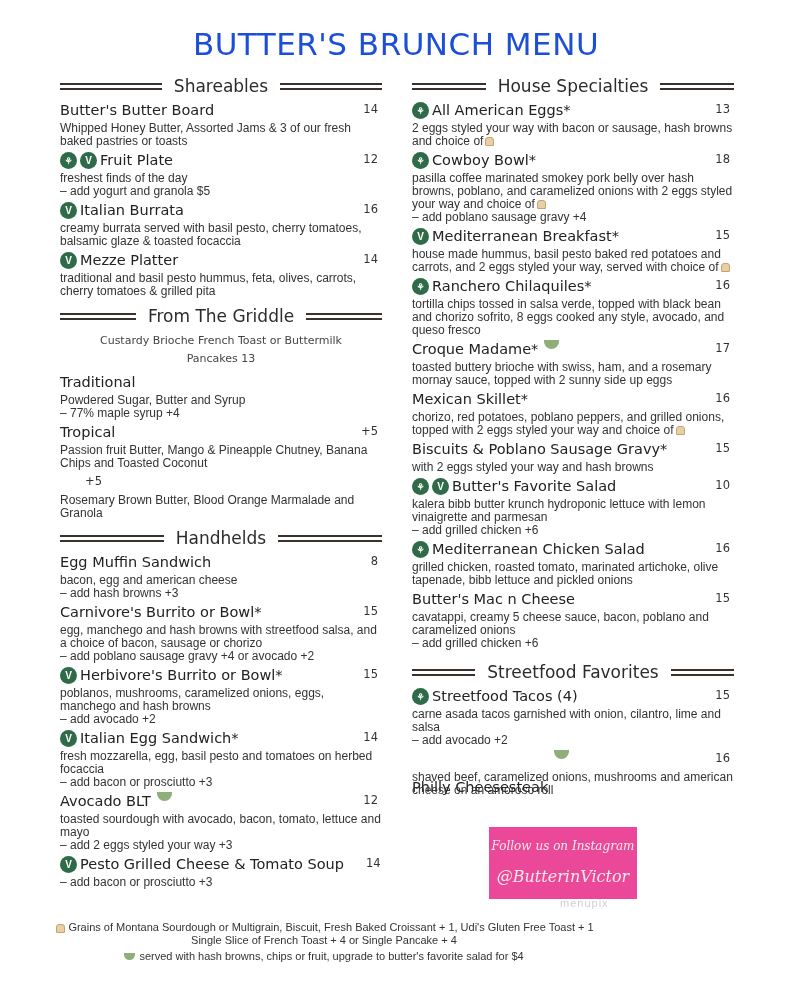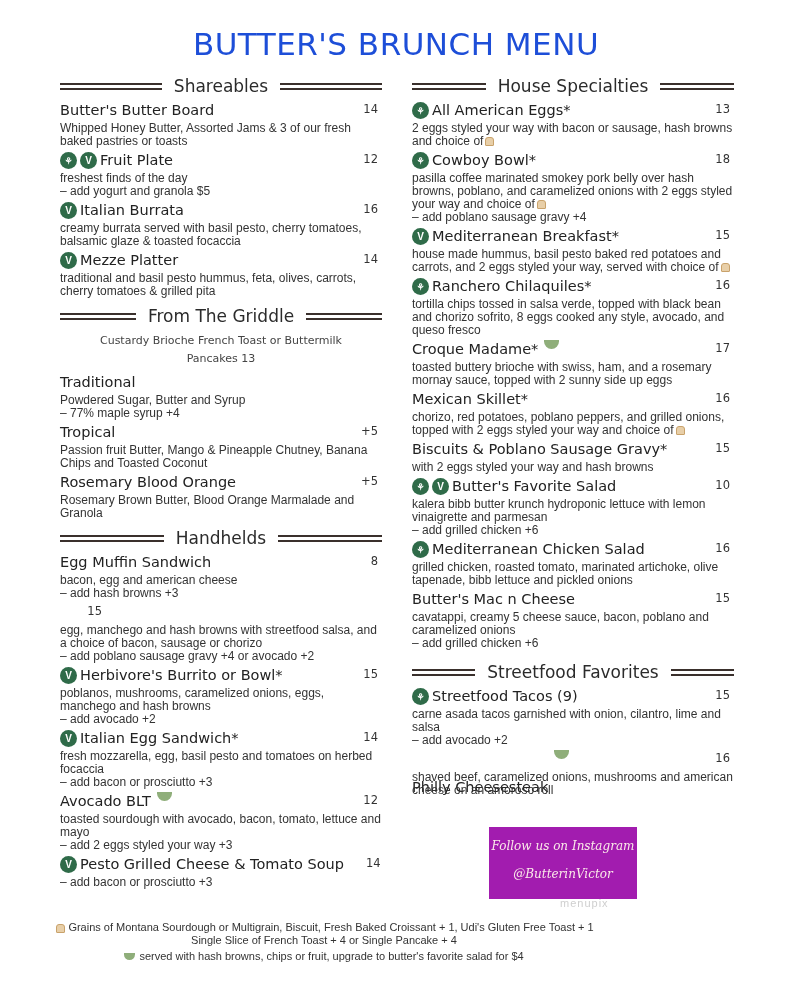--- a/index.html
+++ b/index.html
@@ -28,25 +28,25 @@
 
   .badge { display: inline-flex; align-items: center; justify-content: center; width: 17px; height: 17px; border-radius: 50%; background: #2f6b49; color: #fff; font-size: 10px; font-weight: bold; margin-right: 3px; flex: none; }
   .badge.gf { background: #2f6b49; font-size: 9px; }
   .salad-icon { display: inline-block; width: 15px; height: 9px; border-radius: 0 0 8px 8px; background: #8fae7a; margin-left: 6px; vertical-align: middle; position: relative; top: -1px; }
   .toast-icon { display: inline-block; width: 9px; height: 9px; background: #e8cfa8; border: 1px solid #c9a26b; border-radius: 3px 3px 1px 1px; vertical-align: middle; margin-left: 2px; }
 
   .griddle-sub { text-align: center; font-family: "DejaVu Sans", sans-serif; font-size: 11px; color: #444; line-height: 18px; margin-bottom: 6px; }
 
   .insta {
     position: absolute; left: 489px; top: 827px; width: 148px; height: 72px;
-    background: #a21caf; color: #fbe9e9; text-align: center;
+    background: #ec4899; color: #fbe9e9; text-align: center;
     font-family: "DejaVu Serif", serif; font-style: italic;
   }
   .insta .l1 { font-size: 12px; margin-top: 12px; }
-  .insta .l2 { font-size: 12px; margin-top: 14px; }
+  .insta .l2 { font-size: 16px; margin-top: 14px; }
   .watermark { position: absolute; left: 560px; top: 897px; font-size: 11px; color: #cfcfcf; letter-spacing: 1px; }
 
   .footer { position: absolute; left: 0; width: 648px; text-align: center; font-size: 11px; color: #333; line-height: 13px; }
   .footer.f1 { top: 921px; }
   .footer.f2 { top: 950px; }
   .footer.f3 { top: 1015px; font-family: Liberation Mono, monospace; font-size: 12px; }
 </style>
 </head>
 <body>
 
@@ -113,21 +113,20 @@
       </div>
       <div class="item">
         <div class="item-head">
           <span class="item-name">Tropical</span>
           <span class="item-price">+5</span>
         </div>
         <div class="desc"><span>Passion fruit Butter, Mango &amp; Pineapple Chutney, Banana Chips and Toasted Coconut</span></div>
       </div>
       <div class="item">
         <div class="item-head">
-          <span class="item-name">Rosemary Blood Orange</span>
           <span class="item-price">+5</span>
         </div>
         <div class="desc"><span>Rosemary Brown Butter, Blood Orange Marmalade and Granola</span></div>
       </div>
     </div>
   <div id="sec-handhelds" style="margin-top:4px">
       <div class="sec-head">
         <div class="rule"></div>
         <div class="label">Handhelds</div>
         <div class="rule"></div>
@@ -135,20 +134,21 @@
       <div class="item">
         <div class="item-head">
           <span class="item-name">Egg Muffin Sandwich</span>
           <span class="item-price">8</span>
         </div>
         <div class="desc"><span>bacon, egg and american cheese</span></div>
         <div class="desc"><span>– add hash browns +3</span></div>
       </div>
       <div class="item">
         <div class="item-head">
+          <span class="item-name">Carnivore's Burrito or Bowl*</span>
           <span class="item-price">15</span>
         </div>
         <div class="desc"><span>egg, manchego and hash browns with streetfood salsa, and a choice of bacon, sausage or chorizo</span></div>
         <div class="desc"><span>– add poblano sausage gravy +4 or avocado +2</span></div>
       </div>
       <div class="item">
         <div class="item-head">
           <span class="badge">V</span>
           <span class="item-name">Herbivore's Burrito or Bowl*</span>
           <span class="item-price">15</span>
@@ -278,21 +278,21 @@
     </div>
   <div id="sec-streetfood" style="margin-top:8px">
       <div class="sec-head">
         <div class="rule"></div>
         <div class="label">Streetfood Favorites</div>
         <div class="rule"></div>
       </div>
       <div class="item">
         <div class="item-head">
           <span class="badge gf">⚘</span>
-          <span class="item-name">Streetfood Tacos (9)</span>
+          <span class="item-name">Streetfood Tacos (4)</span>
           <span class="item-price">15</span>
         </div>
         <div class="desc"><span>carne asada tacos garnished with onion, cilantro, lime and salsa</span></div>
         <div class="desc"><span>– add avocado +2</span></div>
       </div>
       <div class="item">
         <div class="item-head">
           <span class="item-name" style="flex: 0 0 auto; margin-top: 28px;">Philly Cheesesteak</span>
           <span class="salad-icon"></span>
           <span style="flex: 1 1 0%;"></span>

